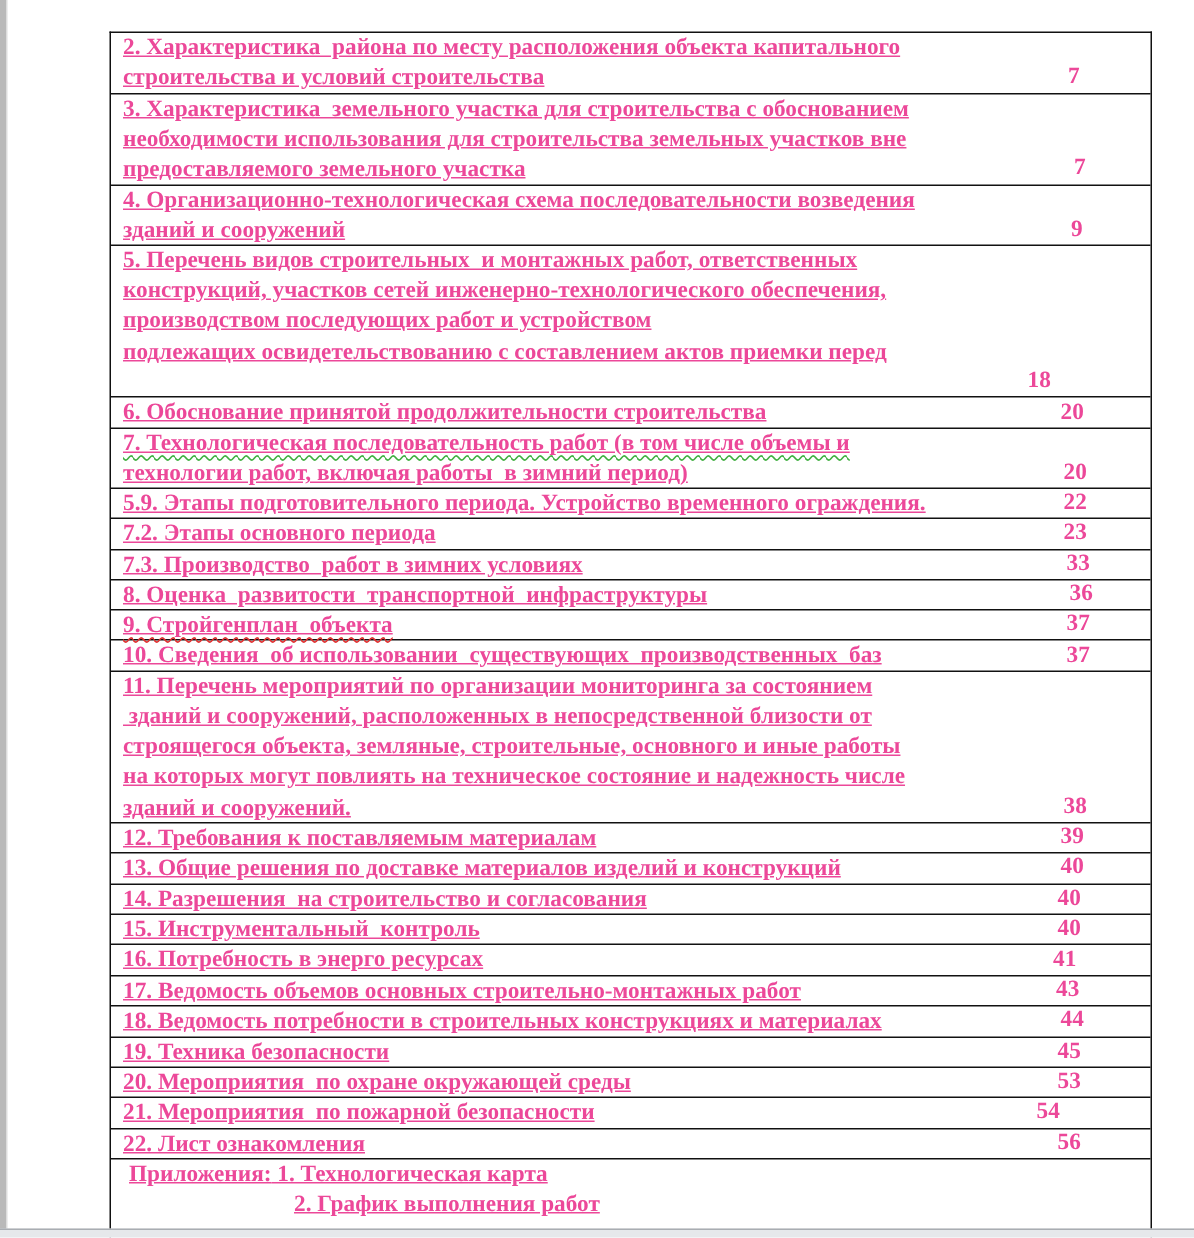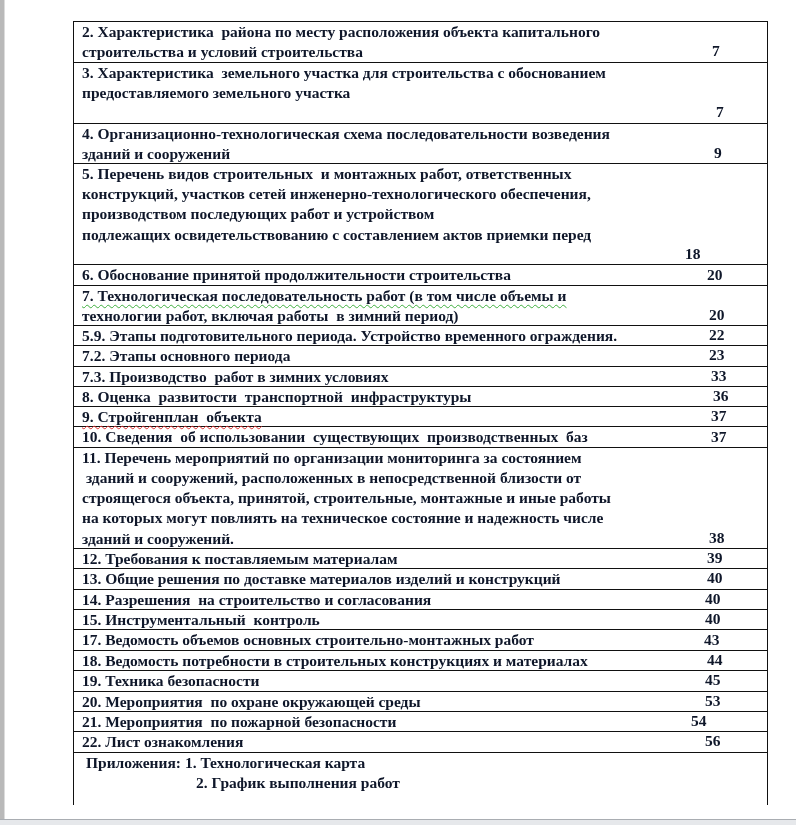--- a/index.html
+++ b/index.html
@@ -21,22 +21,23 @@
   }
   .toc {
     position: absolute; left: 73px; top: 21px; width: 695px;
     border-left: 1.5px solid #111; border-right: 1.5px solid #111; border-top: 1.5px solid #111;
     box-sizing: border-box;
   }
   .row {
     position: relative; border-bottom: 1.5px solid #111;
     box-sizing: border-box;
     padding: 0 0 0 8px;
-    font-size: 15.5px; font-weight: bold; color: #0f172a;
+    font-size: 15.5px; font-weight: bold; color: #ec4899;
     line-height: 20.2px;
+    text-decoration: underline;
   }
   .row .txt { display: block; white-space: pre; }
   .row .pg {
     position: absolute; bottom: 0; line-height: 20.2px;
     font-size: 15.5px; font-weight: bold;
   }
   .wavy-green { text-decoration: underline wavy #3fae3f; text-decoration-thickness: 1px; text-underline-offset: 3px; }
   .wavy-red { text-decoration: underline wavy #e03030; text-decoration-thickness: 1px; text-underline-offset: 3px; }
   .row.appendix { border-bottom: none; height: 52px; padding-left: 12px; }
   .appendix .line { display: block; white-space: pre; }
@@ -50,20 +51,21 @@
 <div class="toc">
 
   <div class="row" style="height:40.5px">
     <span class="txt">2. Характеристика  района по месту расположения объекта капитального</span>
     <span class="txt">строительства и условий строительства</span>
     <span class="pg" style="left:638px">7</span>
   </div>
 
   <div class="row" style="height:61px">
     <span class="txt">3. Характеристика  земельного участка для строительства с обоснованием</span>
+    <span class="txt">необходимости использования для строительства земельных участков вне</span>
     <span class="txt">предоставляемого земельного участка</span>
     <span class="pg" style="left:642px">7</span>
   </div>
 
   <div class="row" style="height:40.5px">
     <span class="txt">4. Организационно-технологическая схема последовательности возведения</span>
     <span class="txt">зданий и сооружений</span>
     <span class="pg" style="left:640px">9</span>
   </div>
 
@@ -112,21 +114,21 @@
   </div>
 
   <div class="row" style="height:20.3px">
     <span class="txt">10. Сведения  об использовании  существующих  производственных  баз</span>
     <span class="pg" style="left:637px">37</span>
   </div>
 
   <div class="row" style="height:101px">
     <span class="txt">11. Перечень мероприятий по организации мониторинга за состоянием</span>
     <span class="txt"> зданий и сооружений, расположенных в непосредственной близости от</span>
-    <span class="txt">строящегося объекта, принятой, строительные, монтажные и иные работы</span>
+    <span class="txt">строящегося объекта, земляные, строительные, основного и иные работы</span>
     <span class="txt">на которых могут повлиять на техническое состояние и надежность числе</span>
     <span class="txt">зданий и сооружений.</span>
     <span class="pg" style="left:635px">38</span>
   </div>
 
   <div class="row" style="height:20.4px">
     <span class="txt">12. Требования к поставляемым материалам</span>
     <span class="pg" style="left:633px">39</span>
   </div>
 
@@ -138,20 +140,24 @@
   <div class="row" style="height:20.4px">
     <span class="txt">14. Разрешения  на строительство и согласования</span>
     <span class="pg" style="left:631px">40</span>
   </div>
 
   <div class="row" style="height:20.4px">
     <span class="txt">15. Инструментальный  контроль</span>
     <span class="pg" style="left:631px">40</span>
   </div>
 
+  <div class="row" style="height:20.4px">
+    <span class="txt">16. Потребность в энерго ресурсах</span>
+    <span class="pg" style="left:628px">41</span>
+  </div>
 
   <div class="row" style="height:20.4px">
     <span class="txt">17. Ведомость объемов основных строительно-монтажных работ</span>
     <span class="pg" style="left:630px">43</span>
   </div>
 
   <div class="row" style="height:20.4px">
     <span class="txt">18. Ведомость потребности в строительных конструкциях и материалах</span>
     <span class="pg" style="left:633px">44</span>
   </div>

